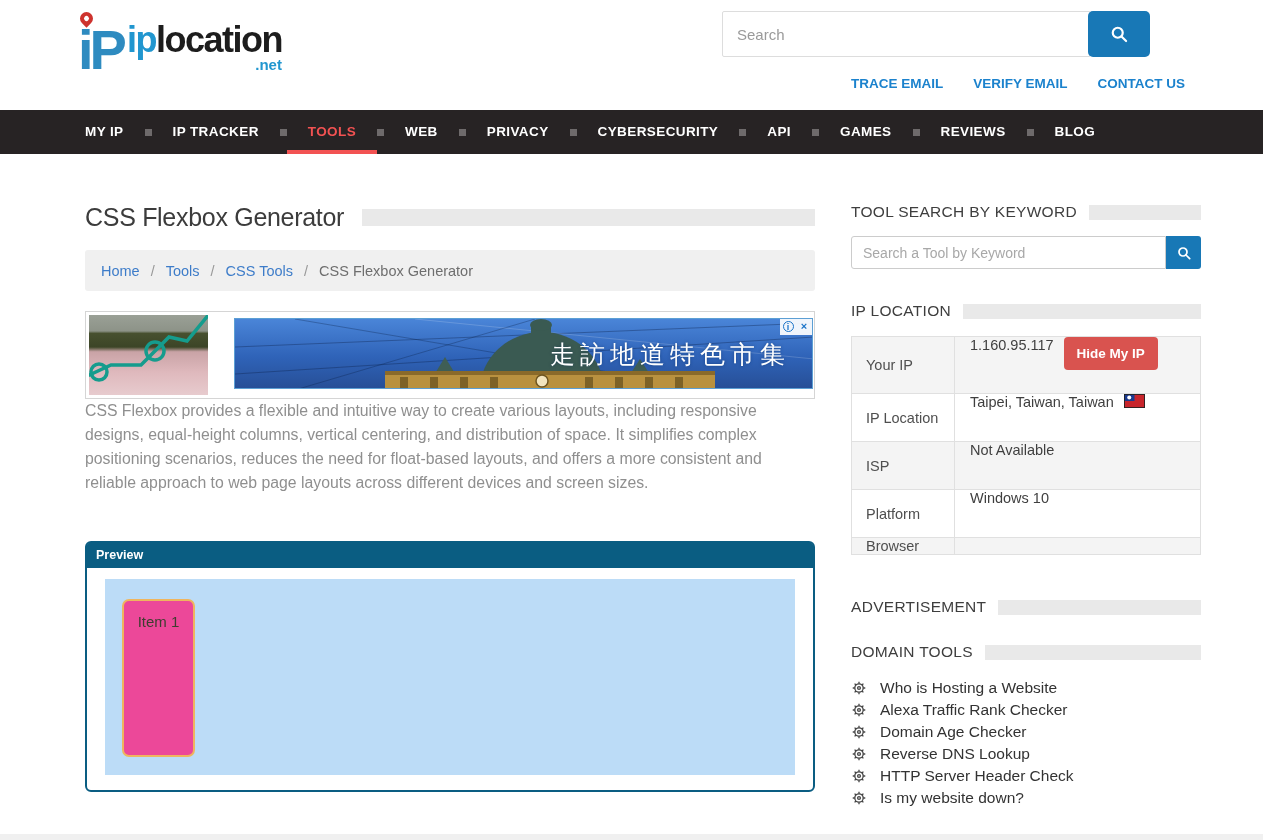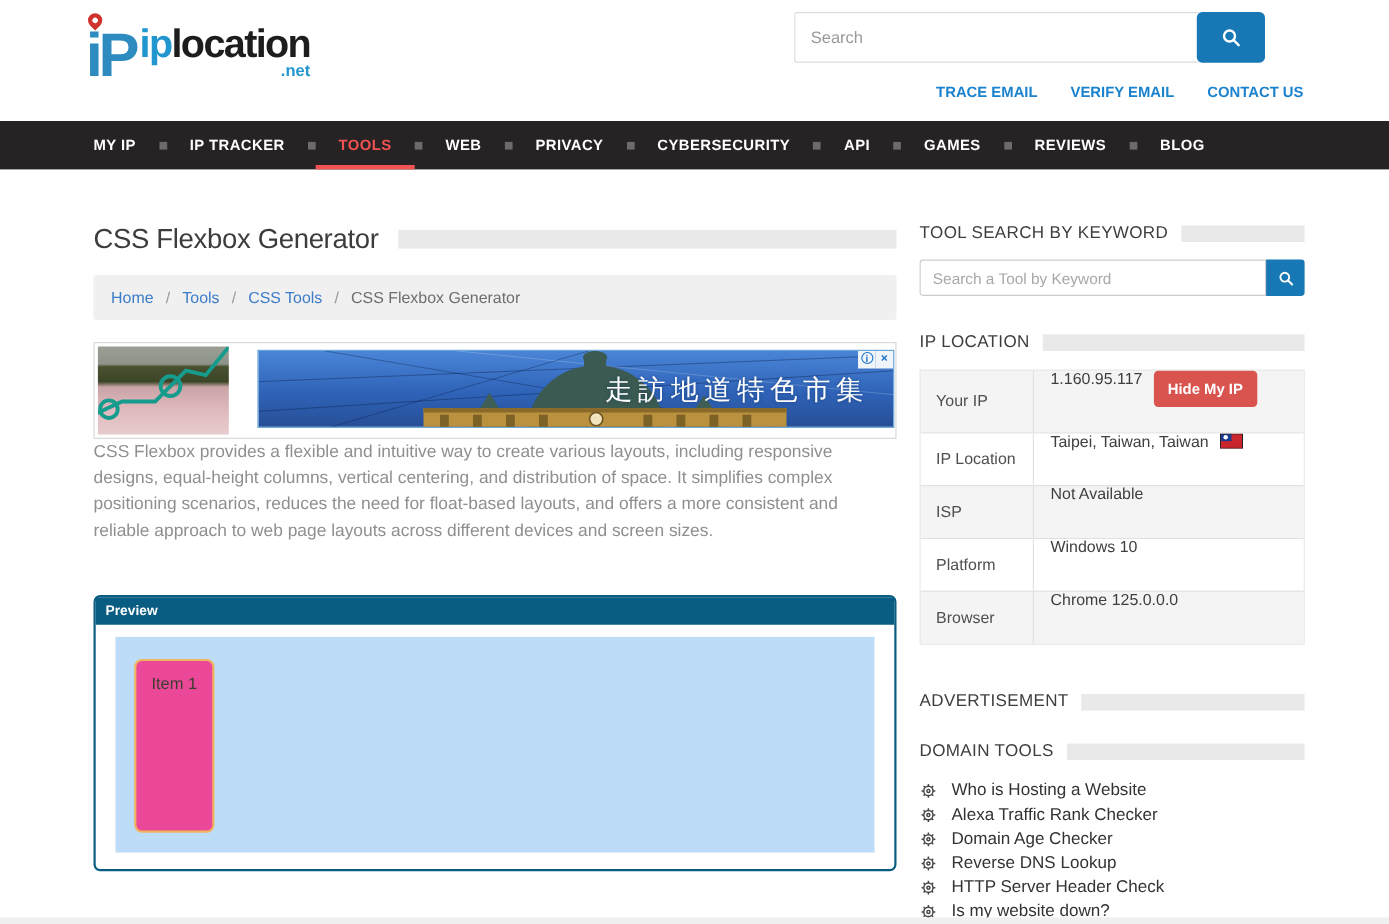--- a/index.html
+++ b/index.html
@@ -35,21 +35,21 @@
   .nav-item { color:#fff; font-weight:bold; font-size:13.5px; letter-spacing:0.4px;
          padding:0 21px; height:44px; line-height:44px; position:relative; cursor:pointer; white-space:nowrap; }
   .nav-item.active { color:#f25252; }
   .nav-item.active::after { content:""; position:absolute; left:0; right:0; bottom:0;
          height:4px; background:#f25252; }
   .nav-sep { width:7px; height:7px; background:#6e6a6b; flex:none; }
 
   
   .content { display:flex; padding-left:85px; }
   .col-main { width:730px; }
-  .col-side { width:350px; margin-left:21px; }
+  .col-side { width:350px; margin-left:36px; }
 
   
   .title-row { margin-top:49px; display:flex; align-items:center; }
   .page-title { font-size:25px; font-weight:400; color:#3c3c3c; letter-spacing:-0.3px; white-space:nowrap; }
   .title-bar { flex:1; height:17px; background:#e9e9e9; margin-left:18px; }
 
   .breadcrumb { margin-top:18px; height:41px; background:#f0f0f0; border-radius:3px;
          display:flex; align-items:center; padding:0 16px; font-size:14.5px; gap:11px; }
   .crumb-link { color:#3d7cc9; cursor:pointer; }
   .crumb-sep { color:#999; }
@@ -305,23 +305,20 @@
           </div>
       </div>
       <div class="ip-row">
         <div class="lbl">Platform</div>
         <div class="val">
             <span>Windows 10</span>
           </div>
       </div>
       <div class="ip-row alt">
         <div class="lbl">Browser</div>
-        <div class="val">
-            <span>Chrome 125.0.0.0</span>
-          </div>
       </div>
     </div>
 
     <div class="side-heading adv">
       <span>ADVERTISEMENT</span>
         <span class="hbar"></span>
     </div>
 
     <div class="side-heading domain">
       <span>DOMAIN TOOLS</span>

